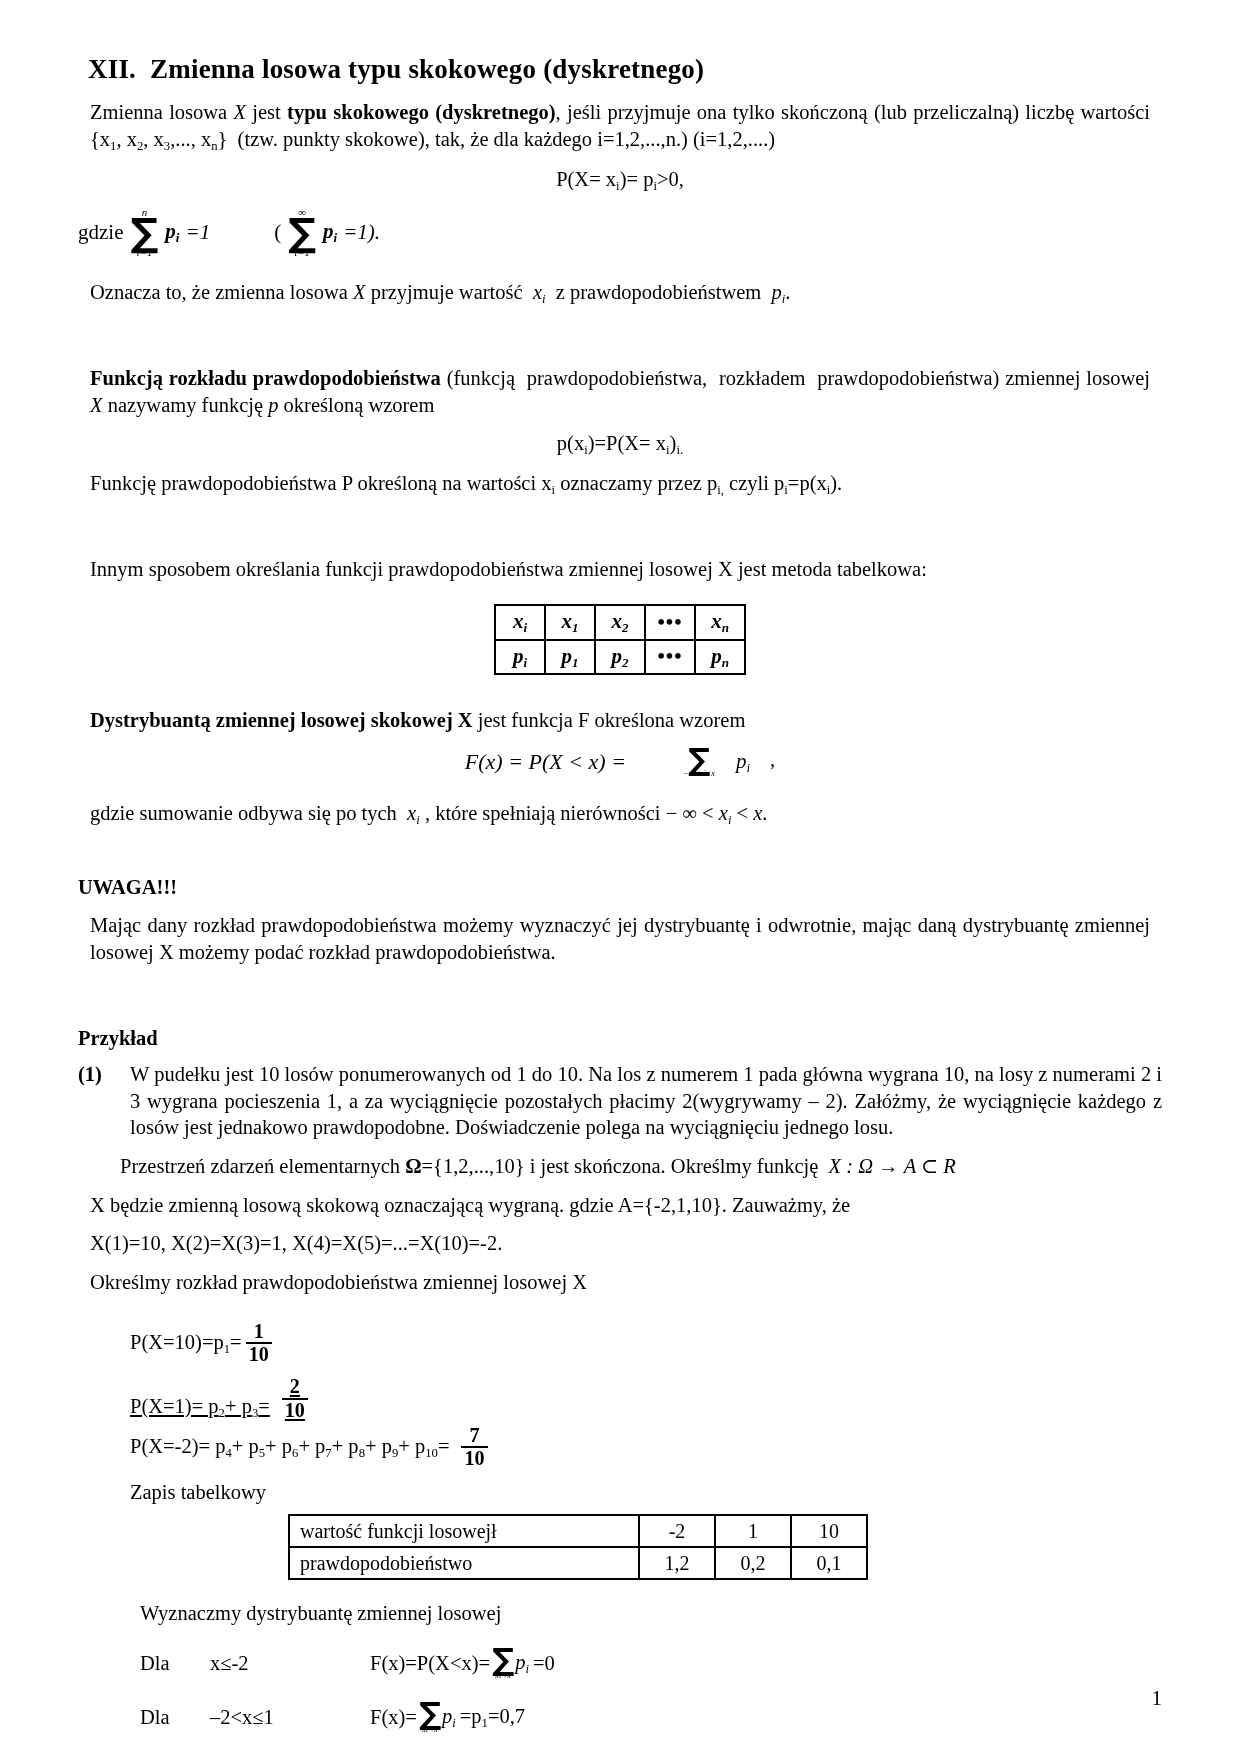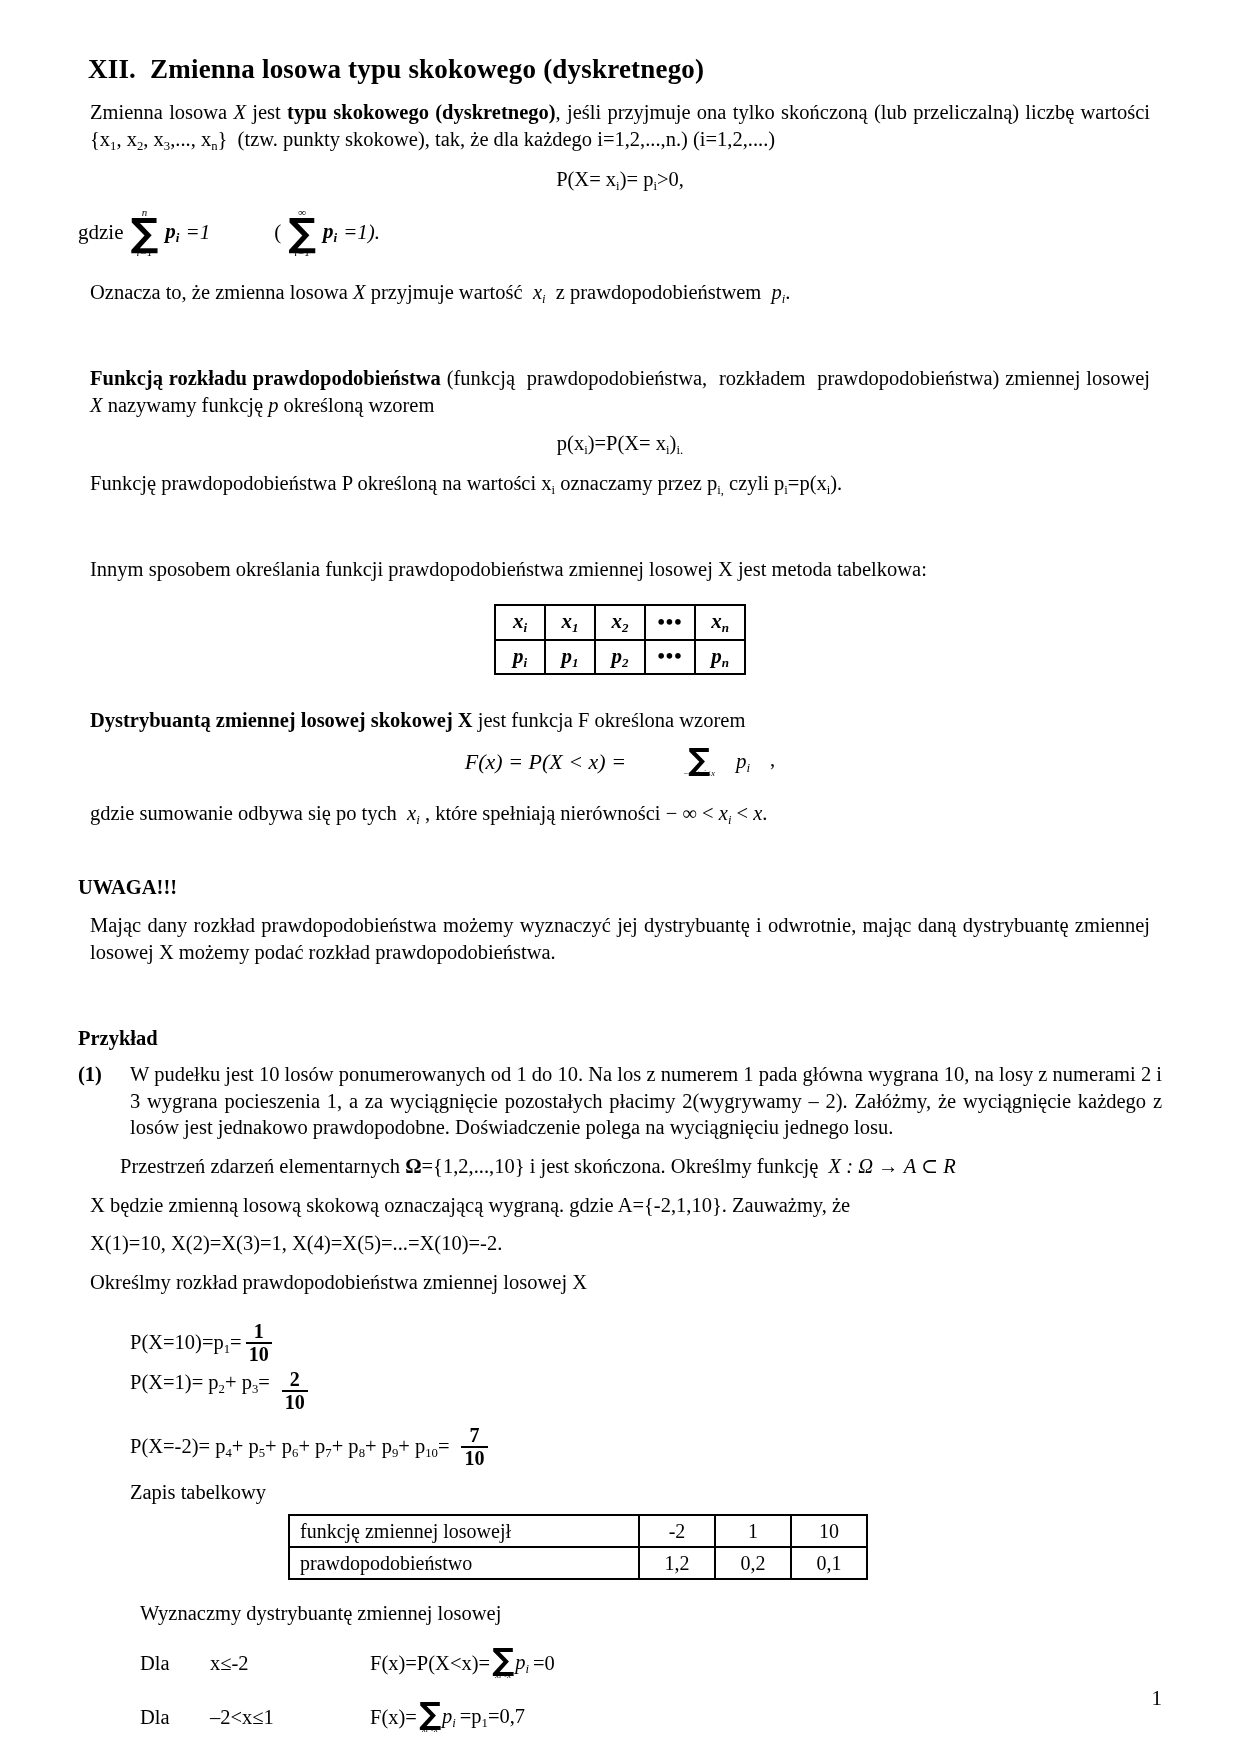--- a/index.html
+++ b/index.html
@@ -286,21 +286,21 @@
   <div class="gap-s"></div>
 
   <div class="indent-1" style="display:flex; align-items:center; min-height:52px;">
     <span>P(X=10)=p<sub>1</sub>=</span>
     <span class="frac">
       <span class="num-t">1</span>
       <span class="den">10</span>
     </span>
   </div>
 
-  <div class="indent-1" style="display:flex; align-items:flex-start; min-height:52px;">
+  <div class="indent-1" style="display:flex; align-items:flex-end; min-height:52px;text-decoration:underline;">
     <span>P(X=1)= p<sub>2</sub>+ p<sub>3</sub>=</span>
     <span class="frac" style="margin-left:12px;">
       <span class="num-t">2</span>
       <span class="den">10</span>
     </span>
   </div>
 
   <div class="indent-1" style="display:flex; align-items:center; min-height:52px;">
     <span>P(X=-2)= p<sub>4</sub>+ p<sub>5</sub>+ p<sub>6</sub>+ p<sub>7</sub>+ p<sub>8</sub>+ p<sub>9</sub>+ p<sub>10</sub>=</span>
     <span class="frac" style="margin-left:12px;">
@@ -309,21 +309,21 @@
     </span>
   </div>
 
   <div class="indent-1" style="margin-top:6px;">Zapis tabelkowy</div>
 
   <div class="gap-s"></div>
 
   <table class="tbl2">
     <tbody>
         <tr>
-      <td class="lbl">funkcję zmiennej losowejł</td>
+      <td class="lbl">wartość funkcji losowejł</td>
       <td class="val">-2</td>
       <td class="val">1</td>
       <td class="val">10</td>
     </tr>
     <tr>
       <td class="lbl">prawdopodobieństwo</td>
       <td class="val">1,2</td>
       <td class="val">0,2</td>
       <td class="val">0,1</td>
     </tr>

